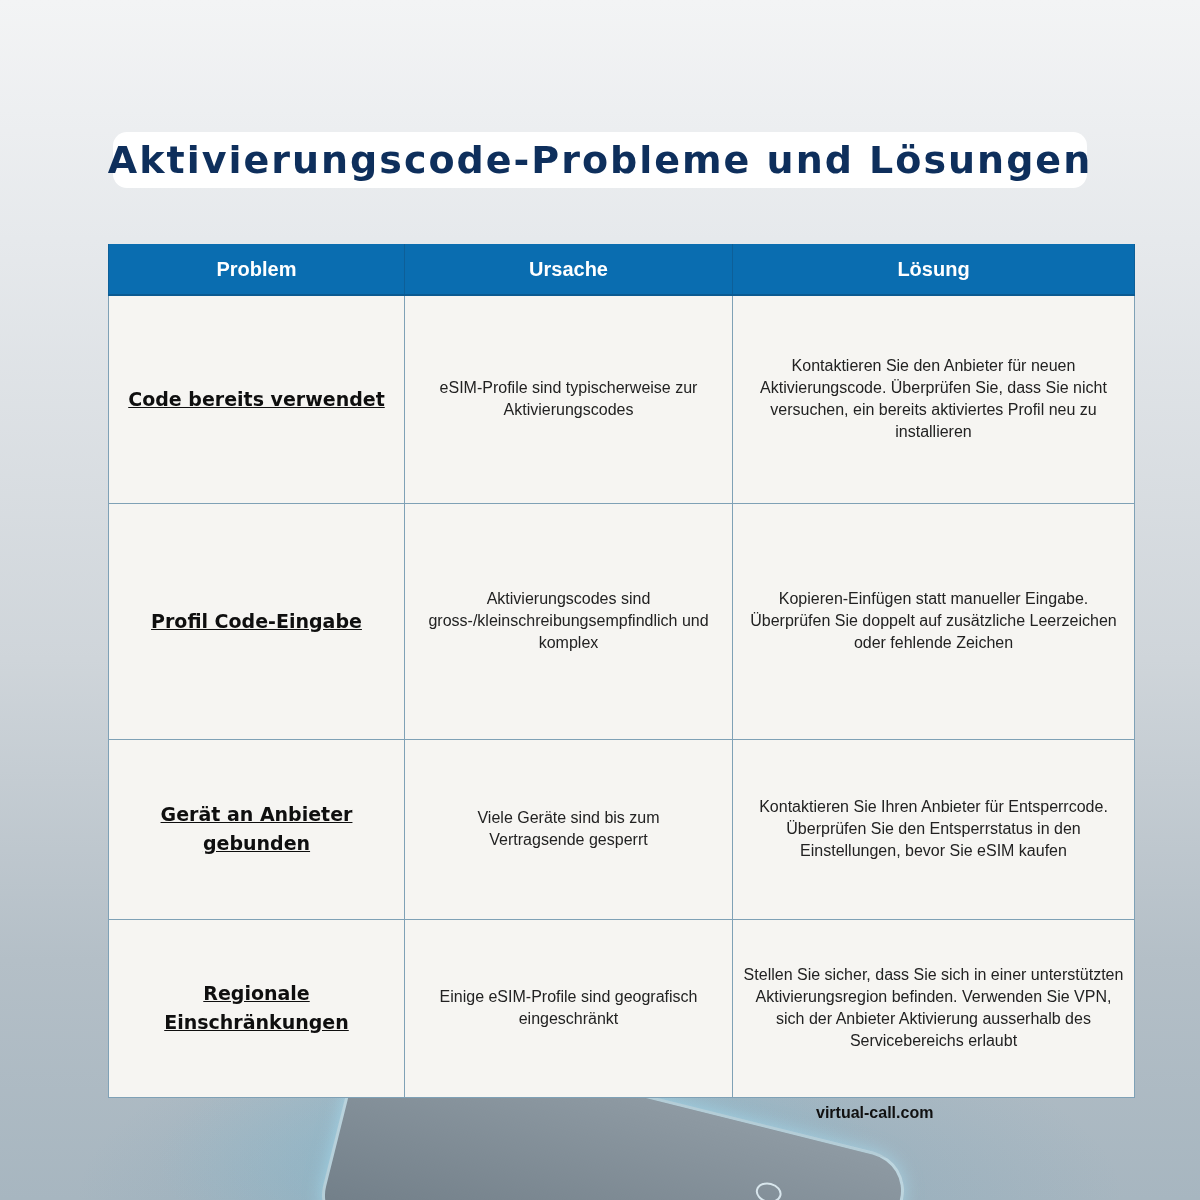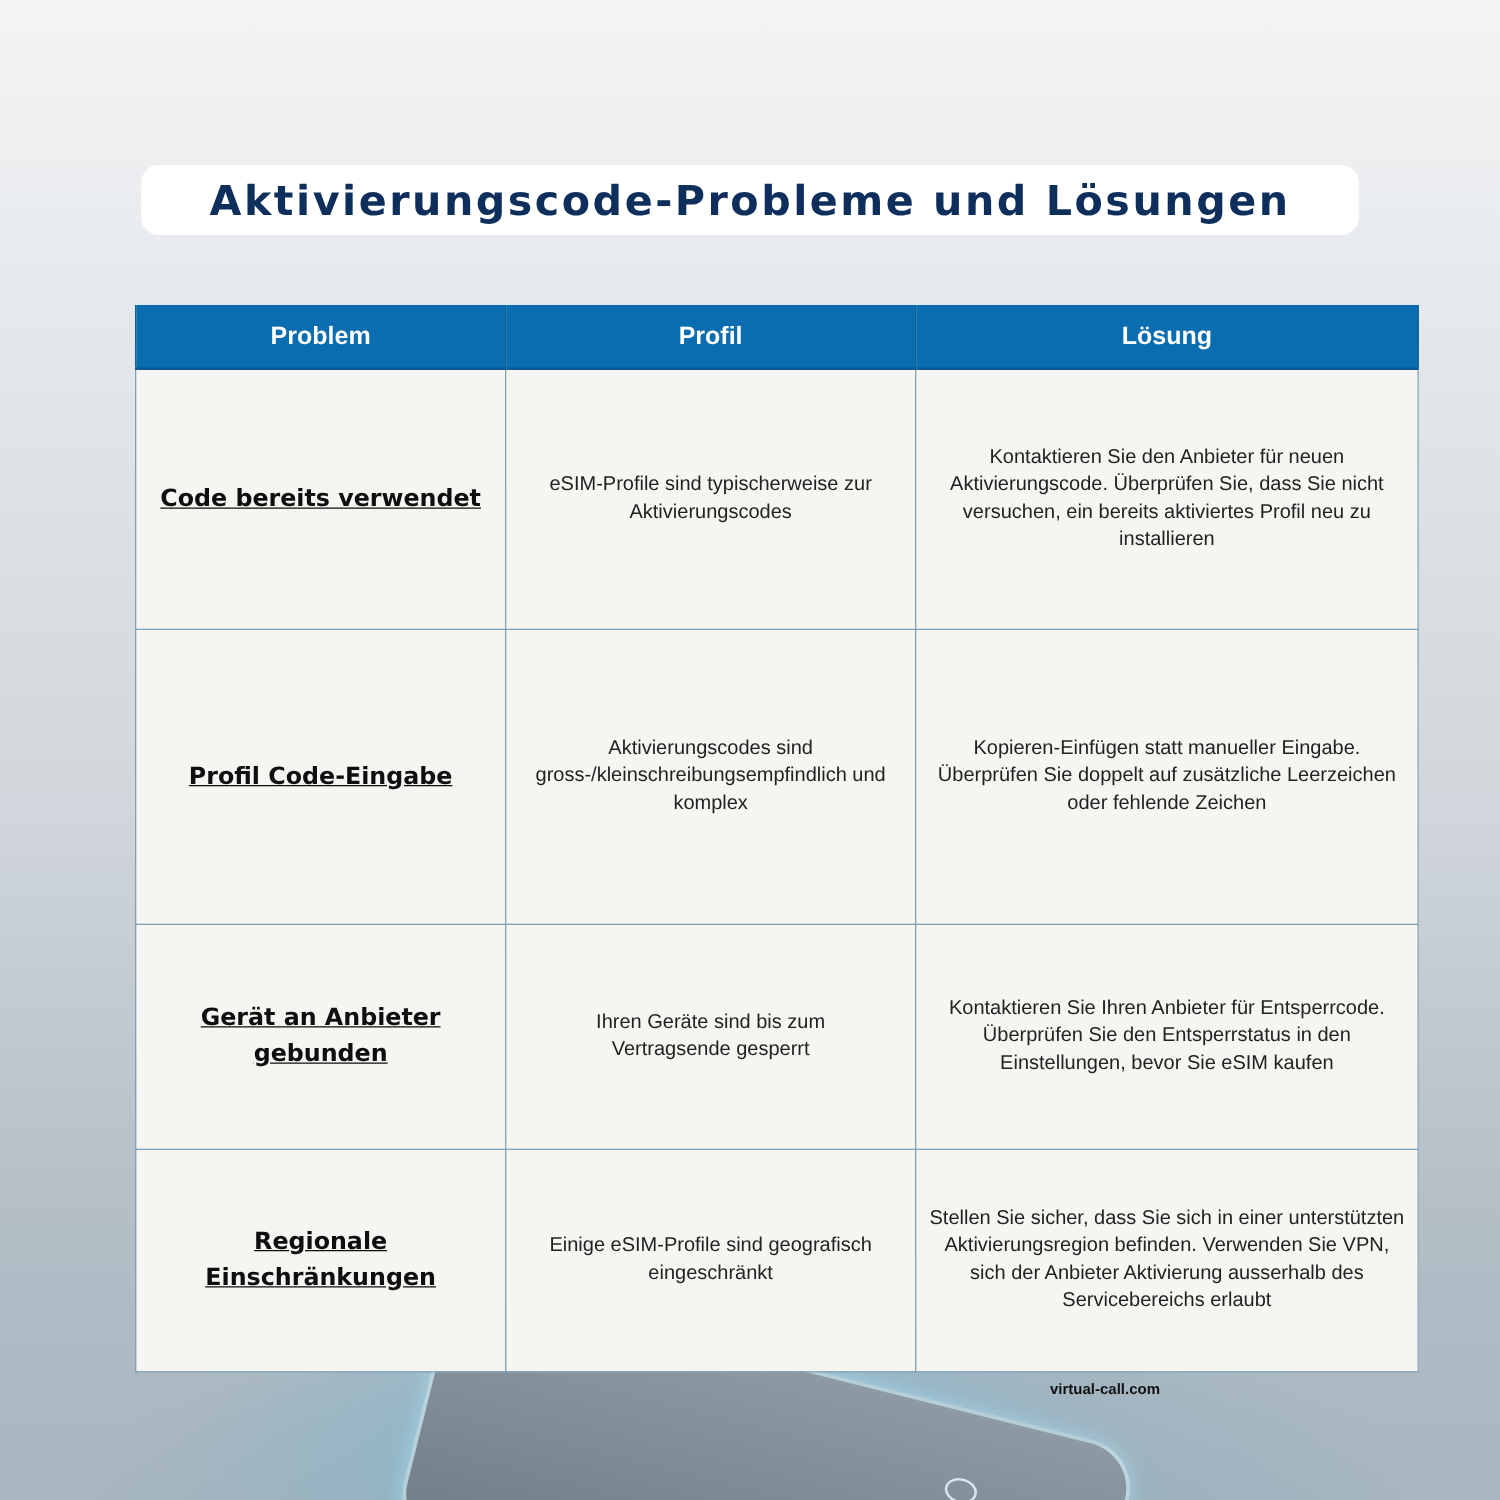--- a/index.html
+++ b/index.html
@@ -22,21 +22,21 @@
       position: absolute; left: 418px; top: 52px; width: 22px; height: 16px;
       border: 2px solid rgba(230,245,250,0.85); border-radius: 50%;
     }
     .title-wrap {
       position: absolute; left: 113px; top: 132px; width: 974px; height: 56px;
       background: #ffffff; border-radius: 14px;
       display: flex; align-items: center; justify-content: center;
     }
     .title {
       font-family: "DejaVu Sans", sans-serif; font-weight: bold;
-      font-size: 33px; color: #0e2f5c; letter-spacing: 2px; white-space: nowrap;
+      font-size: 38px; color: #0e2f5c; letter-spacing: 2px; white-space: nowrap;
     }
     table {
       position: absolute; left: 108px; top: 232px; width: 1026px;
       border-collapse: collapse; table-layout: fixed; margin-top: 12px;
     }
     th {
       background: #0a6db0; color: #ffffff; height: 48px;
       font-family: "Liberation Sans", sans-serif; font-weight: bold; font-size: 20px;
       border-left: 1px solid #0d5f98; border-right: 1px solid #0d5f98;
       border-bottom: 2px solid #0b5a91;
@@ -45,23 +45,23 @@
       background: #f6f5f2; border: 1px solid #7fa1b6;
       text-align: center; vertical-align: middle; padding: 16px 10px;
       font-family: "Liberation Sans", sans-serif; color: #222222;
       font-size: 16px; line-height: 22px;
     }
     td.problem {
       font-family: "DejaVu Sans", sans-serif; font-weight: bold;
       font-size: 19px; line-height: 29px; color: #0f0f0f; text-decoration: underline;
     }
     .footer {
-      position: absolute; left: 840px; top: 1104px;
+      position: absolute; left: 816px; top: 1104px;
       font-family: "Liberation Sans", sans-serif; font-weight: bold;
-      font-size: 12px; color: #111111;
+      font-size: 16px; color: #111111;
     }
   </style>
 </head>
 <body>
 
 <div class="phone">
   <div class="home-btn"></div>
 </div>
 
 <div class="title-wrap">
@@ -70,38 +70,38 @@
 
 <table>
   <colgroup>
     <col style="width:296px">
     <col style="width:328px">
     <col style="width:402px">
   </colgroup>
   <thead>
     <tr>
       <th>Problem</th>
-      <th>Profil</th>
+      <th>Ursache</th>
       <th>Lösung</th>
     </tr>
   </thead>
   <tbody>
     <tr style="height:208px">
       <td class="problem">Code bereits verwendet</td>
       <td>eSIM-Profile sind typischerweise zur Aktivierungscodes</td>
       <td>Kontaktieren Sie den Anbieter für neuen Aktivierungscode. Überprüfen Sie, dass Sie nicht versuchen, ein bereits aktiviertes Profil neu zu installieren</td>
     </tr>
     <tr style="height:236px">
       <td class="problem">Profil Code-Eingabe</td>
       <td>Aktivierungscodes sind gross-/kleinschreibungsempfindlich und komplex</td>
       <td>Kopieren-Einfügen statt manueller Eingabe. Überprüfen Sie doppelt auf zusätzliche Leerzeichen oder fehlende Zeichen</td>
     </tr>
     <tr style="height:180px">
       <td class="problem" style="padding:0 40px">Gerät an Anbieter gebunden</td>
-      <td style="padding:0 50px">Ihren Geräte sind bis zum Vertragsende gesperrt</td>
+      <td style="padding:0 50px">Viele Geräte sind bis zum Vertragsende gesperrt</td>
       <td>Kontaktieren Sie Ihren Anbieter für Entsperrcode. Überprüfen Sie den Entsperrstatus in den Einstellungen, bevor Sie eSIM kaufen</td>
     </tr>
     <tr style="height:178px">
       <td class="problem" style="padding:0 36px">Regionale Einschränkungen</td>
       <td>Einige eSIM-Profile sind geografisch eingeschränkt</td>
       <td>Stellen Sie sicher, dass Sie sich in einer unterstützten Aktivierungsregion befinden. Verwenden Sie VPN, sich der Anbieter Aktivierung ausserhalb des Servicebereichs erlaubt</td>
     </tr>
   </tbody>
 </table>
 

